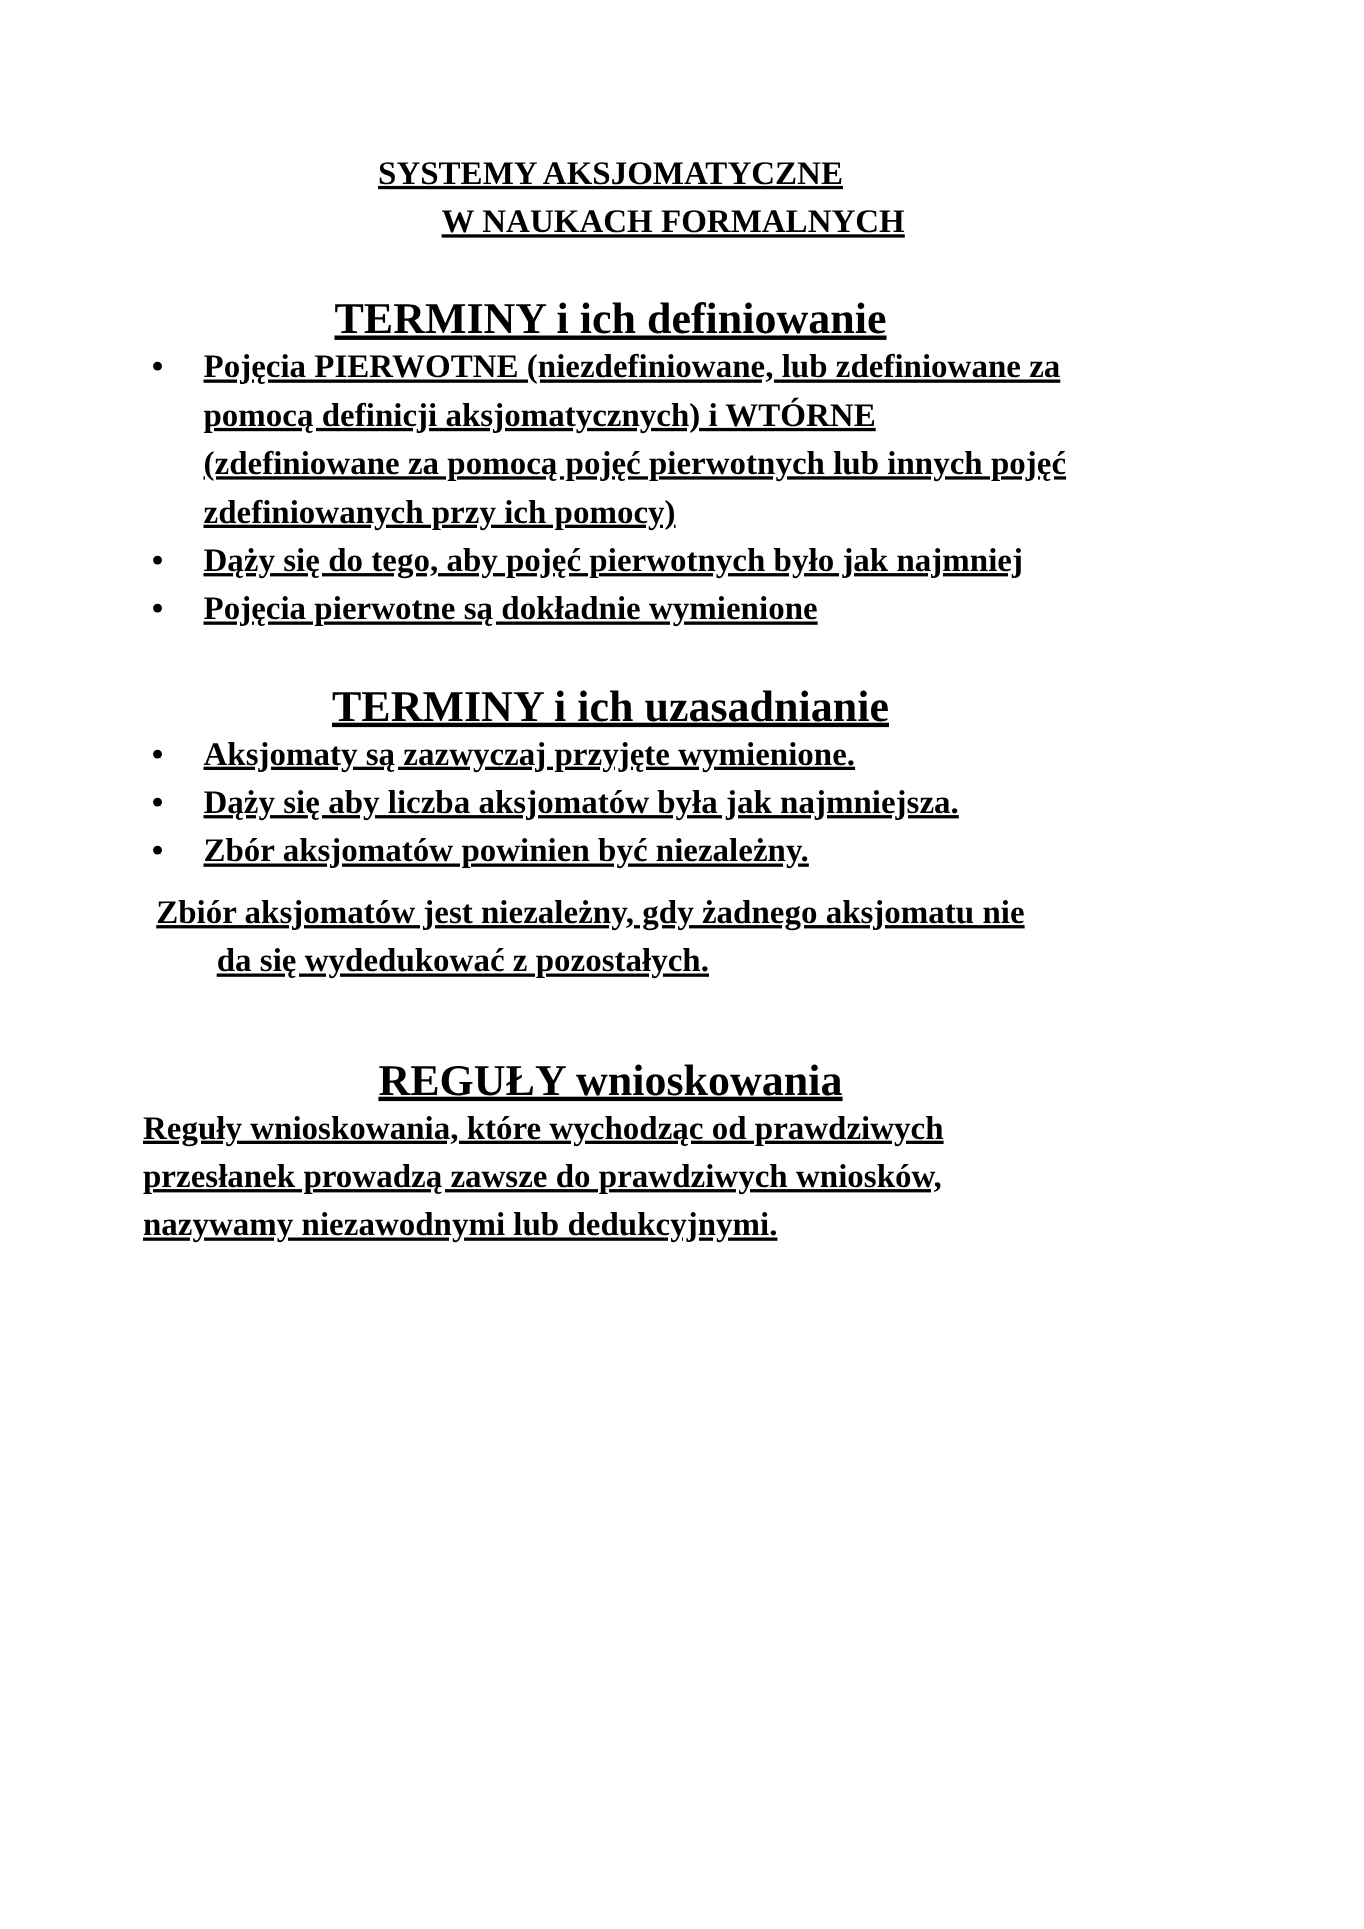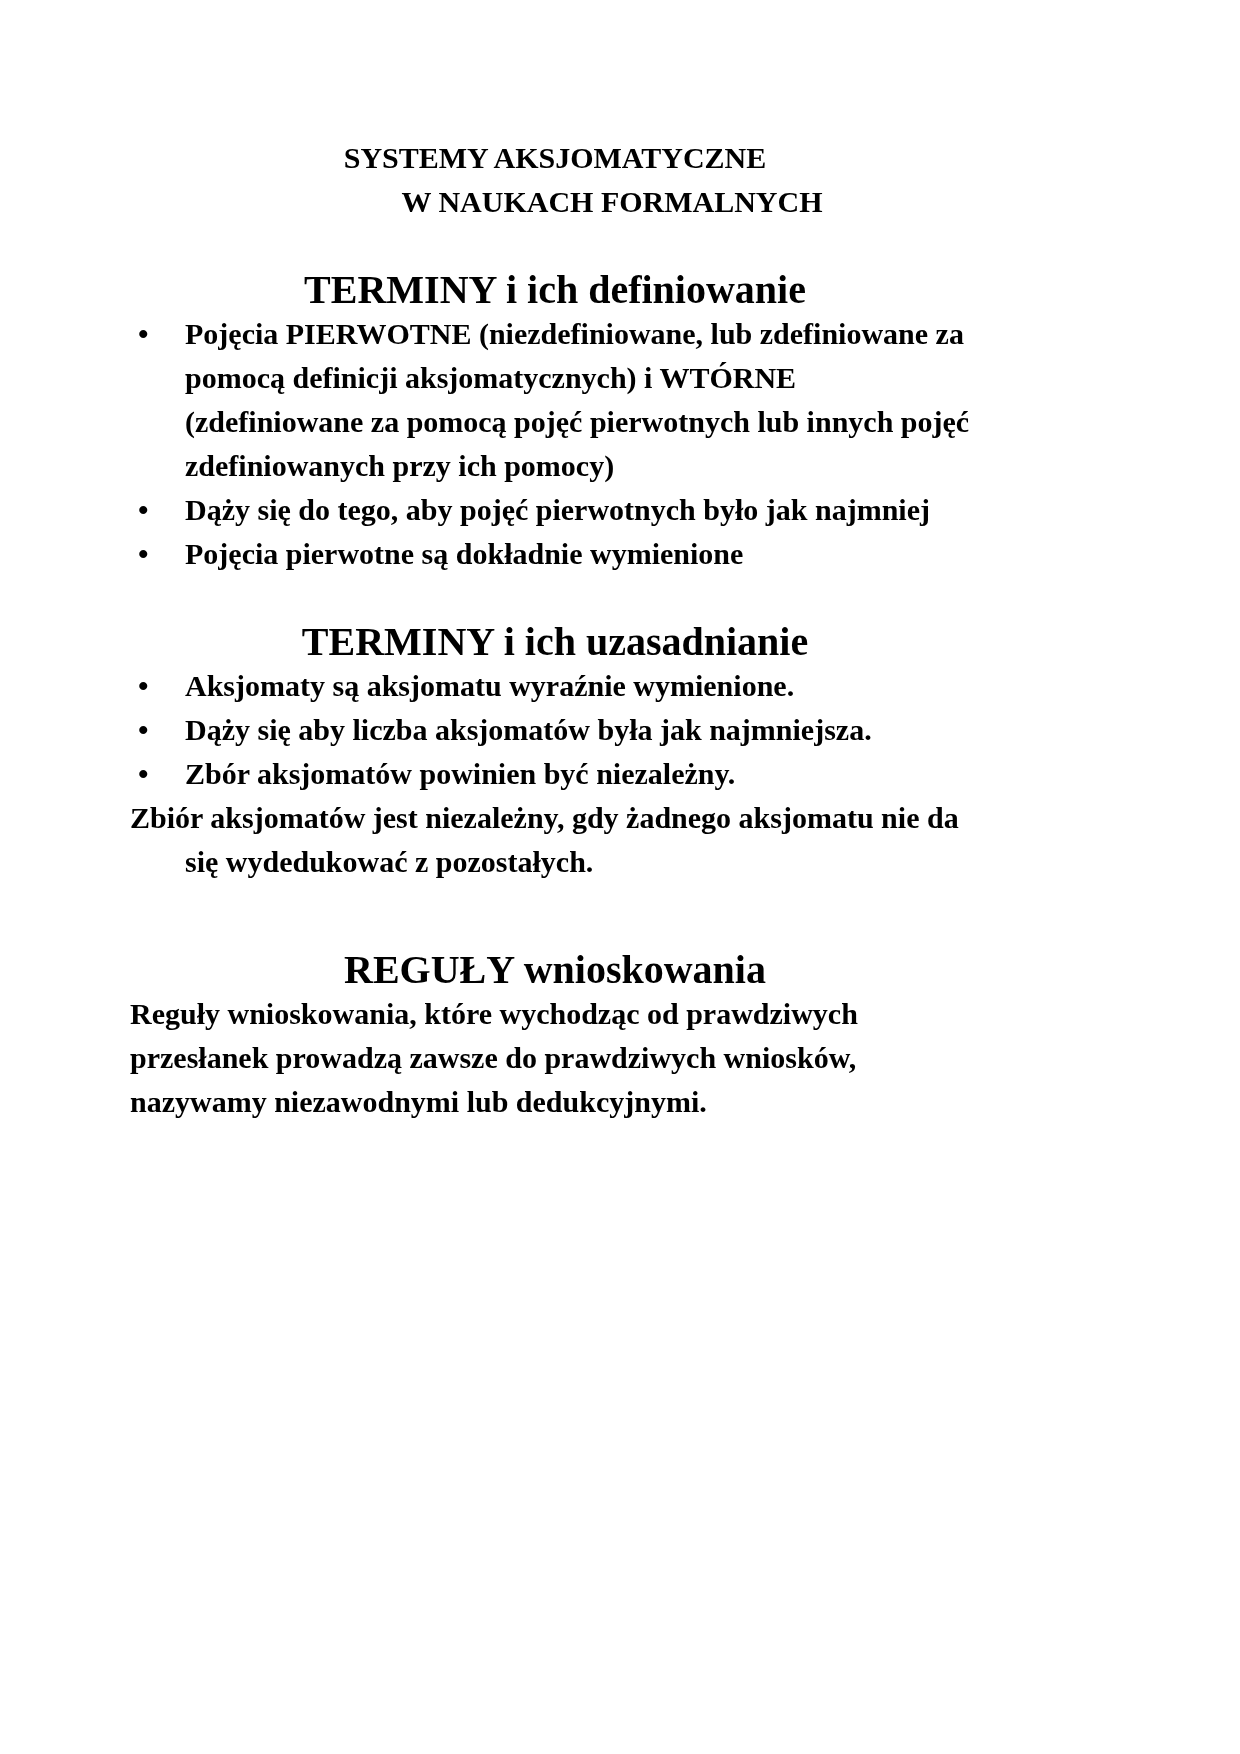--- a/index.html
+++ b/index.html
@@ -12,20 +12,21 @@
     width: 1083px;
     height: 1754px;
     box-sizing: border-box;
     background: #ffffff;
     padding: 136px 260px 0 130px;
     font-family: "Liberation Serif", "DejaVu Serif", serif;
     font-weight: bold;
     font-size: 30px;
     line-height: 44px;
     color: #000000;
+    text-decoration: underline;
   }
   .content {
     width: 850px;
   }
   .doc-title {
     margin: 0;
     font-size: 30px;
     line-height: 44px;
     text-align: center;
     font-weight: bold;
@@ -55,21 +56,21 @@
     position: relative;
     padding-left: 55px;
   }
   ul.bullet-list li::before {
     content: "\2022";
     position: absolute;
     left: 8px;
     top: 0;
   }
   p.hanging-paragraph {
-    margin: 0;
+    margin: 12px;
     padding-left: 55px;
     text-indent: -55px;
   }
   p.flush-paragraph {
     margin: 0;
   }
 </style>
 </head>
 <body>
 
@@ -85,21 +86,21 @@
 
     <ul class="bullet-list">
       <li>Pojęcia PIERWOTNE (niezdefiniowane, lub zdefiniowane za pomocą definicji aksjomatycznych) i WTÓRNE (zdefiniowane za pomocą pojęć pierwotnych lub innych pojęć zdefiniowanych przy ich pomocy)</li>
       <li>Dąży się do tego, aby pojęć pierwotnych było jak najmniej</li>
       <li>Pojęcia pierwotne są dokładnie wymienione</li>
     </ul>
 
     <h2 class="section-heading">TERMINY i ich uzasadnianie</h2>
 
     <ul class="bullet-list">
-      <li>Aksjomaty są aksjomatu wyraźnie wymienione.</li>
+      <li>Aksjomaty są zazwyczaj przyjęte wymienione.</li>
       <li>Dąży się aby liczba aksjomatów była jak najmniejsza.</li>
       <li>Zbór aksjomatów powinien być niezależny.</li>
     </ul>
 
     <p class="hanging-paragraph">Zbiór aksjomatów jest niezależny, gdy żadnego aksjomatu nie da się wydedukować z pozostałych.</p>
 
     <h2 class="section-heading extra-gap">REGUŁY wnioskowania</h2>
 
     <p class="flush-paragraph">Reguły wnioskowania, które wychodząc od prawdziwych przesłanek prowadzą zawsze do prawdziwych wniosków, nazywamy niezawodnymi lub dedukcyjnymi.</p>
 

